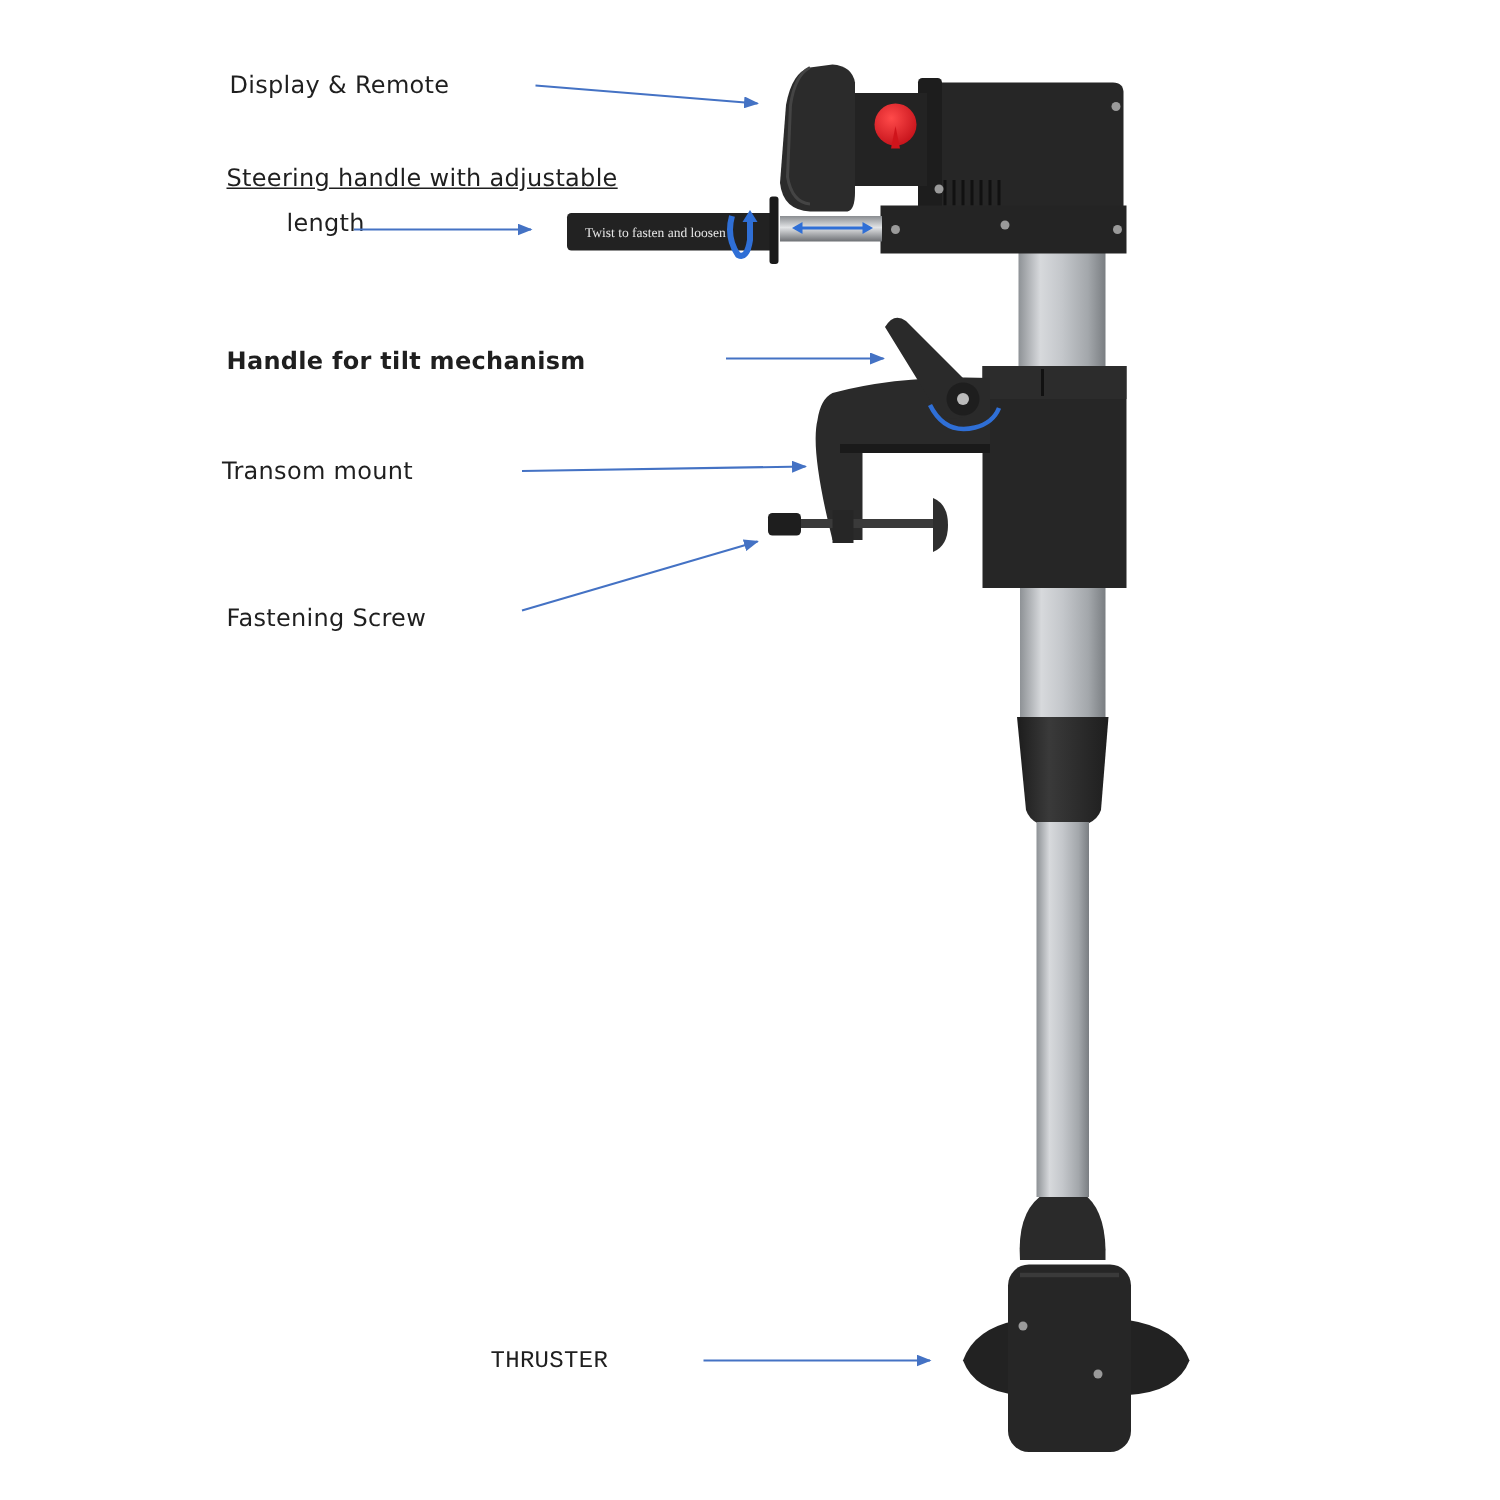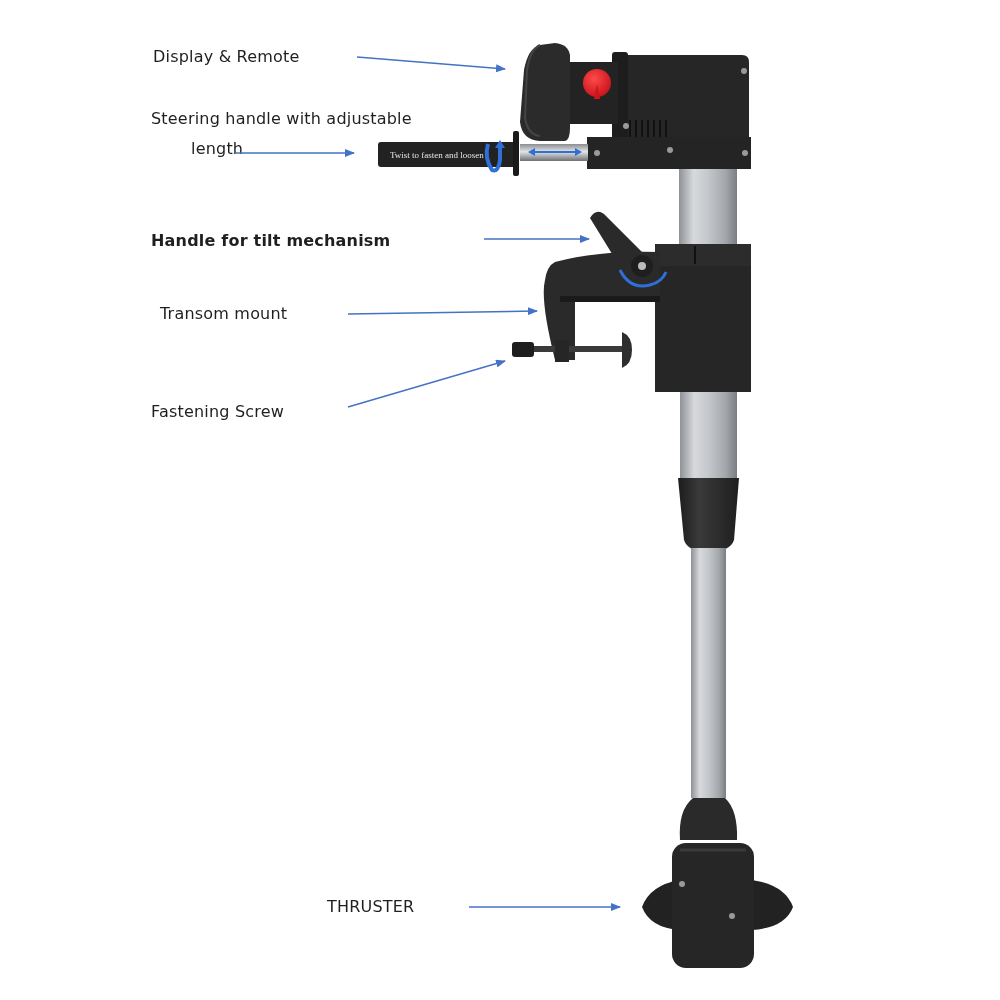--- a/index.html
+++ b/index.html
@@ -6,26 +6,26 @@
   body { width:1000px; height:1000px; position:relative; overflow:hidden;
          font-family:"DejaVu Sans", "Liberation Sans", sans-serif; }
   .label { position:absolute; color:#1f1f1f; font-size:16px; line-height:30px; white-space:nowrap; letter-spacing:0.2px; }
   svg.art { position:absolute; left:0; top:0; }
   .grip-text { font-family:"Liberation Serif", serif; }
 </style>
 </head>
 <body>
 
 <div class="label" style="left:153px;top:42px;">Display &amp; Remote</div>
-<div class="label" style="left:151px;top:104px;">Steering handle with adjustable</div>
+<div class="label" style="left:151px;top:104px;text-decoration:underline;">Steering handle with adjustable</div>
 <div class="label" style="left:151px;top:134px;margin-left:40px;">length</div>
 <div class="label" style="left:151px;top:226px;font-weight:bold;">Handle for tilt mechanism</div>
-<div class="label" style="left:160px;top:299px;">Transom mount</div>
+<div class="label" style="left:148px;top:299px;">Transom mount</div>
 <div class="label" style="left:151px;top:397px;">Fastening Screw</div>
-<div class="label" style="left:327px;top:892px;">THRUSTER</div>
+<div class="label" style="left:327px;top:892px;font-family:Liberation Mono, monospace;">THRUSTER</div>
 
 <svg class="art" width="1000" height="1000" viewBox="0 0 1000 1000">
   <defs>
     <marker id="ah" markerWidth="10" markerHeight="8" refX="9" refY="4" orient="auto" markerUnits="userSpaceOnUse">
       <path d="M0,0 L10,4 L0,8 Z" fill="#4472c4"></path>
     </marker>
     <linearGradient id="shaftG" x1="0" x2="1" y1="0" y2="0">
       <stop offset="0" stop-color="#8e9296"></stop>
       <stop offset="0.25" stop-color="#d7d9dc"></stop>
       <stop offset="0.5" stop-color="#c4c7cb"></stop>

